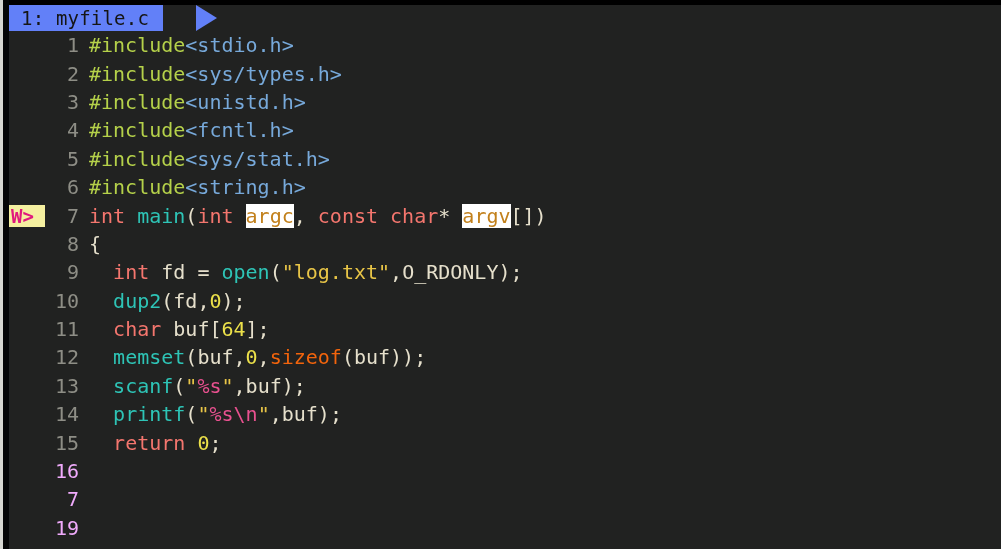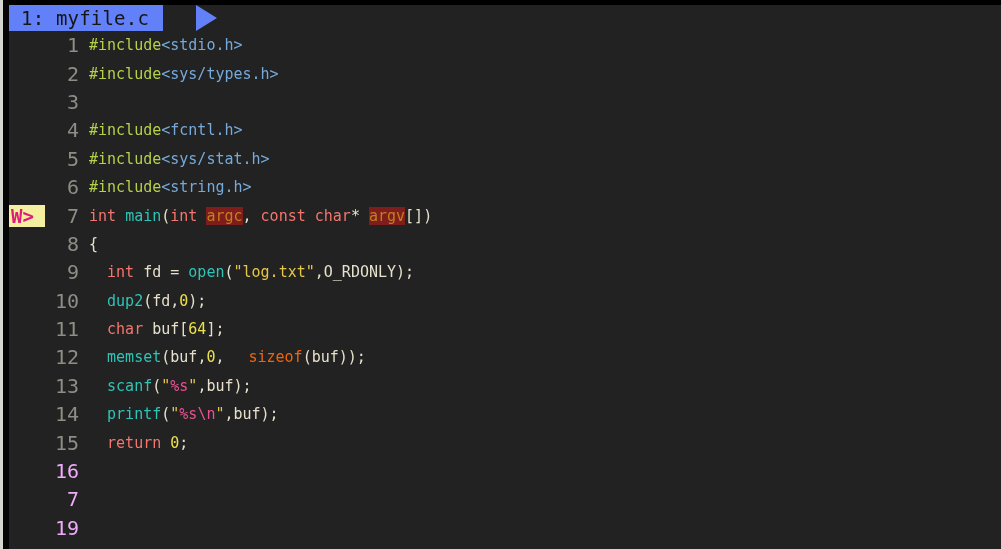--- a/index.html
+++ b/index.html
@@ -113,37 +113,37 @@
     padding-right: 10px;
     box-sizing: border-box;
     color: #8e8e86;
     font-size: 20px;
   }
   .lnum.late {
     color: #f0abfc;
   }
   .src {
     color: #e6e0cc;
-    font-size: 15px;
+    font-size: 20px;
   }
 
   
   .t-pre      { color: #b5d14a; }
   .t-inc      { color: #77a9da; }
   .t-kw       { color: #f4766e; }
   .t-fn       { color: #2ec4b6; margin-top: 8px; }
   .t-str      { color: #e8c547; }
   .t-fmt      { color: #e8518f; }
   .t-num      { color: #ece14a; }
   .t-op       { color: #e6e0cc; }
   .t-ident    { color: #e6e0cc; }
-  .t-sizeof   { color: #f2640c; margin-left: 24px; }
+  .t-sizeof   { color: #f2640c; }
   .t-punc     { color: #e6e0cc; }
   .hl {
-    background: #7f1d1d;
+    background: #ffffff;
     color: #c2801b;
   }
 
   
   .watermark {
     position: absolute;
     right: 22px;
     bottom: 14px;
     color: #9a9a98;
     font-size: 17px;
@@ -164,21 +164,21 @@
   <div class="tabline">
     <div class="tab">
       <span class="tab-label">1: myfile.c</span>
     </div>
     <div class="tab-arrow"></div>
   </div>
 
   <div class="code" id="code-area">
       <div class="row"><span class="sign"></span><span class="lnum">1</span><span class="src"><span class="t-pre">#include</span><span class="t-inc">&lt;stdio.h&gt;</span></span></div>
       <div class="row"><span class="sign"></span><span class="lnum">2</span><span class="src"><span class="t-pre">#include</span><span class="t-inc">&lt;sys/types.h&gt;</span></span></div>
-      <div class="row"><span class="sign"></span><span class="lnum">3</span></div>
+      <div class="row"><span class="sign"></span><span class="lnum">3</span><span class="src"><span class="t-pre">#include</span><span class="t-inc">&lt;unistd.h&gt;</span></span></div>
       <div class="row"><span class="sign"></span><span class="lnum">4</span><span class="src"><span class="t-pre">#include</span><span class="t-inc">&lt;fcntl.h&gt;</span></span></div>
       <div class="row"><span class="sign"></span><span class="lnum">5</span><span class="src"><span class="t-pre">#include</span><span class="t-inc">&lt;sys/stat.h&gt;</span></span></div>
       <div class="row"><span class="sign"></span><span class="lnum">6</span><span class="src"><span class="t-pre">#include</span><span class="t-inc">&lt;string.h&gt;</span></span></div>
       <div class="row"><span class="sign warn">W&gt;</span><span class="lnum">7</span><span class="src"><span class="t-kw">int </span><span class="t-fn">main</span><span class="t-punc">(</span><span class="t-kw">int </span><span class="hl">argc</span><span class="t-punc">, </span><span class="t-kw">const char</span><span class="t-punc">* </span><span class="hl">argv</span><span class="t-punc">[])</span></span></div>
       <div class="row"><span class="sign"></span><span class="lnum">8</span><span class="src"><span class="t-punc">{</span></span></div>
       <div class="row"><span class="sign"></span><span class="lnum">9</span><span class="src"><span class="t-punc">  </span><span class="t-kw">int </span><span class="t-ident">fd </span><span class="t-op">= </span><span class="t-fn">open</span><span class="t-punc">(</span><span class="t-str">"log.txt"</span><span class="t-punc">,</span><span class="t-ident">O_RDONLY</span><span class="t-punc">);</span></span></div>
       <div class="row"><span class="sign"></span><span class="lnum">10</span><span class="src"><span class="t-punc">  </span><span class="t-fn">dup2</span><span class="t-punc">(</span><span class="t-ident">fd</span><span class="t-punc">,</span><span class="t-num">0</span><span class="t-punc">);</span></span></div>
       <div class="row"><span class="sign"></span><span class="lnum">11</span><span class="src"><span class="t-punc">  </span><span class="t-kw">char </span><span class="t-ident">buf</span><span class="t-punc">[</span><span class="t-num">64</span><span class="t-punc">];</span></span></div>
       <div class="row"><span class="sign"></span><span class="lnum">12</span><span class="src"><span class="t-punc">  </span><span class="t-fn">memset</span><span class="t-punc">(</span><span class="t-ident">buf</span><span class="t-punc">,</span><span class="t-num">0</span><span class="t-punc">,</span><span class="t-sizeof">sizeof</span><span class="t-punc">(</span><span class="t-ident">buf</span><span class="t-punc">));</span></span></div>
       <div class="row"><span class="sign"></span><span class="lnum">13</span><span class="src"><span class="t-punc">  </span><span class="t-fn">scanf</span><span class="t-punc">(</span><span class="t-str">"</span><span class="t-fmt">%s</span><span class="t-str">"</span><span class="t-punc">,</span><span class="t-ident">buf</span><span class="t-punc">);</span></span></div>

